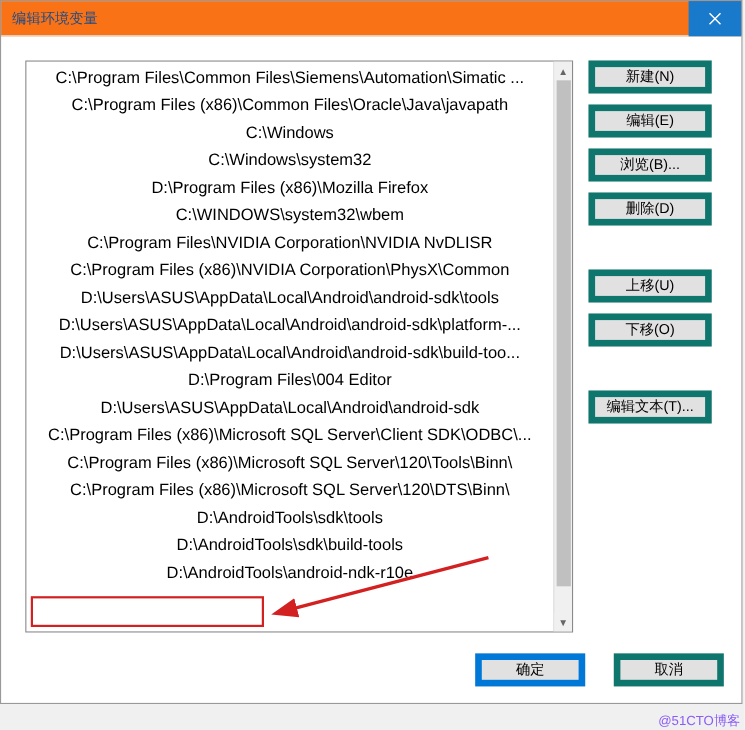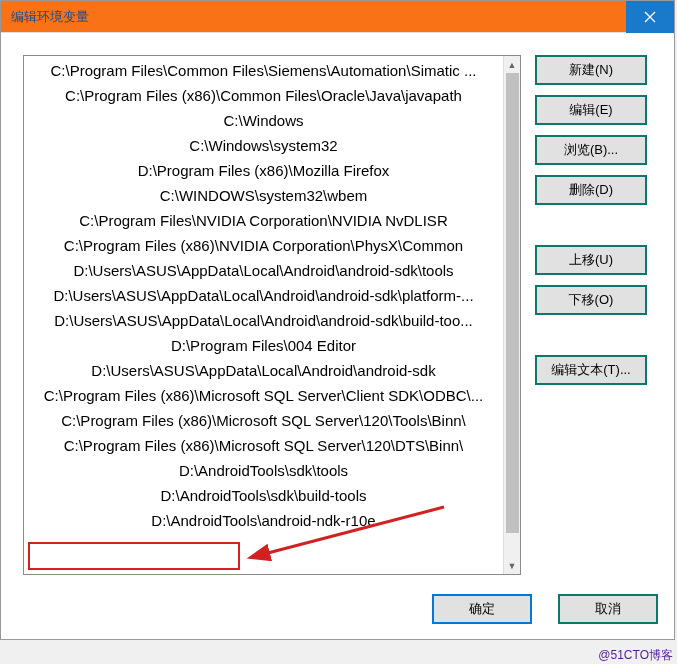--- a/index.html
+++ b/index.html
@@ -105,21 +105,21 @@
       top: 17px;
       height: 460px;
     }
     .button-col {
       display: flex;
       flex-direction: column;
       width: 112px;
     }
     .btn {
       height: 30px;
-      border: 2px solid #0f766e;
+      border: 6px solid #0f766e;
       background: #e1e1e1;
       font-size: 13px;
       cursor: pointer;
       font-family: inherit;
       margin-bottom: 10px;
     }
     .gap-block { height: 30px; }
     .footer {
       position: absolute;
       bottom: 0;
@@ -131,21 +131,21 @@
       align-items: center;
       padding-right: 16px;
       gap: 26px;
     }
     .footer .btn { width: 100px; margin-bottom: 0; }
     .btn.primary { border-color: #0078d7; }
     .watermark {
       position: absolute;
       bottom: 0;
       right: 4px;
-      color: #4c1d95;
+      color: #8b5cf6;
       font-size: 12px;
       margin-top: 32px;
     }
   </style>
 </head>
 <body>
 
 <div class="dialog">
   <div class="titlebar">
     <span class="title-text">编辑环境变量</span>

